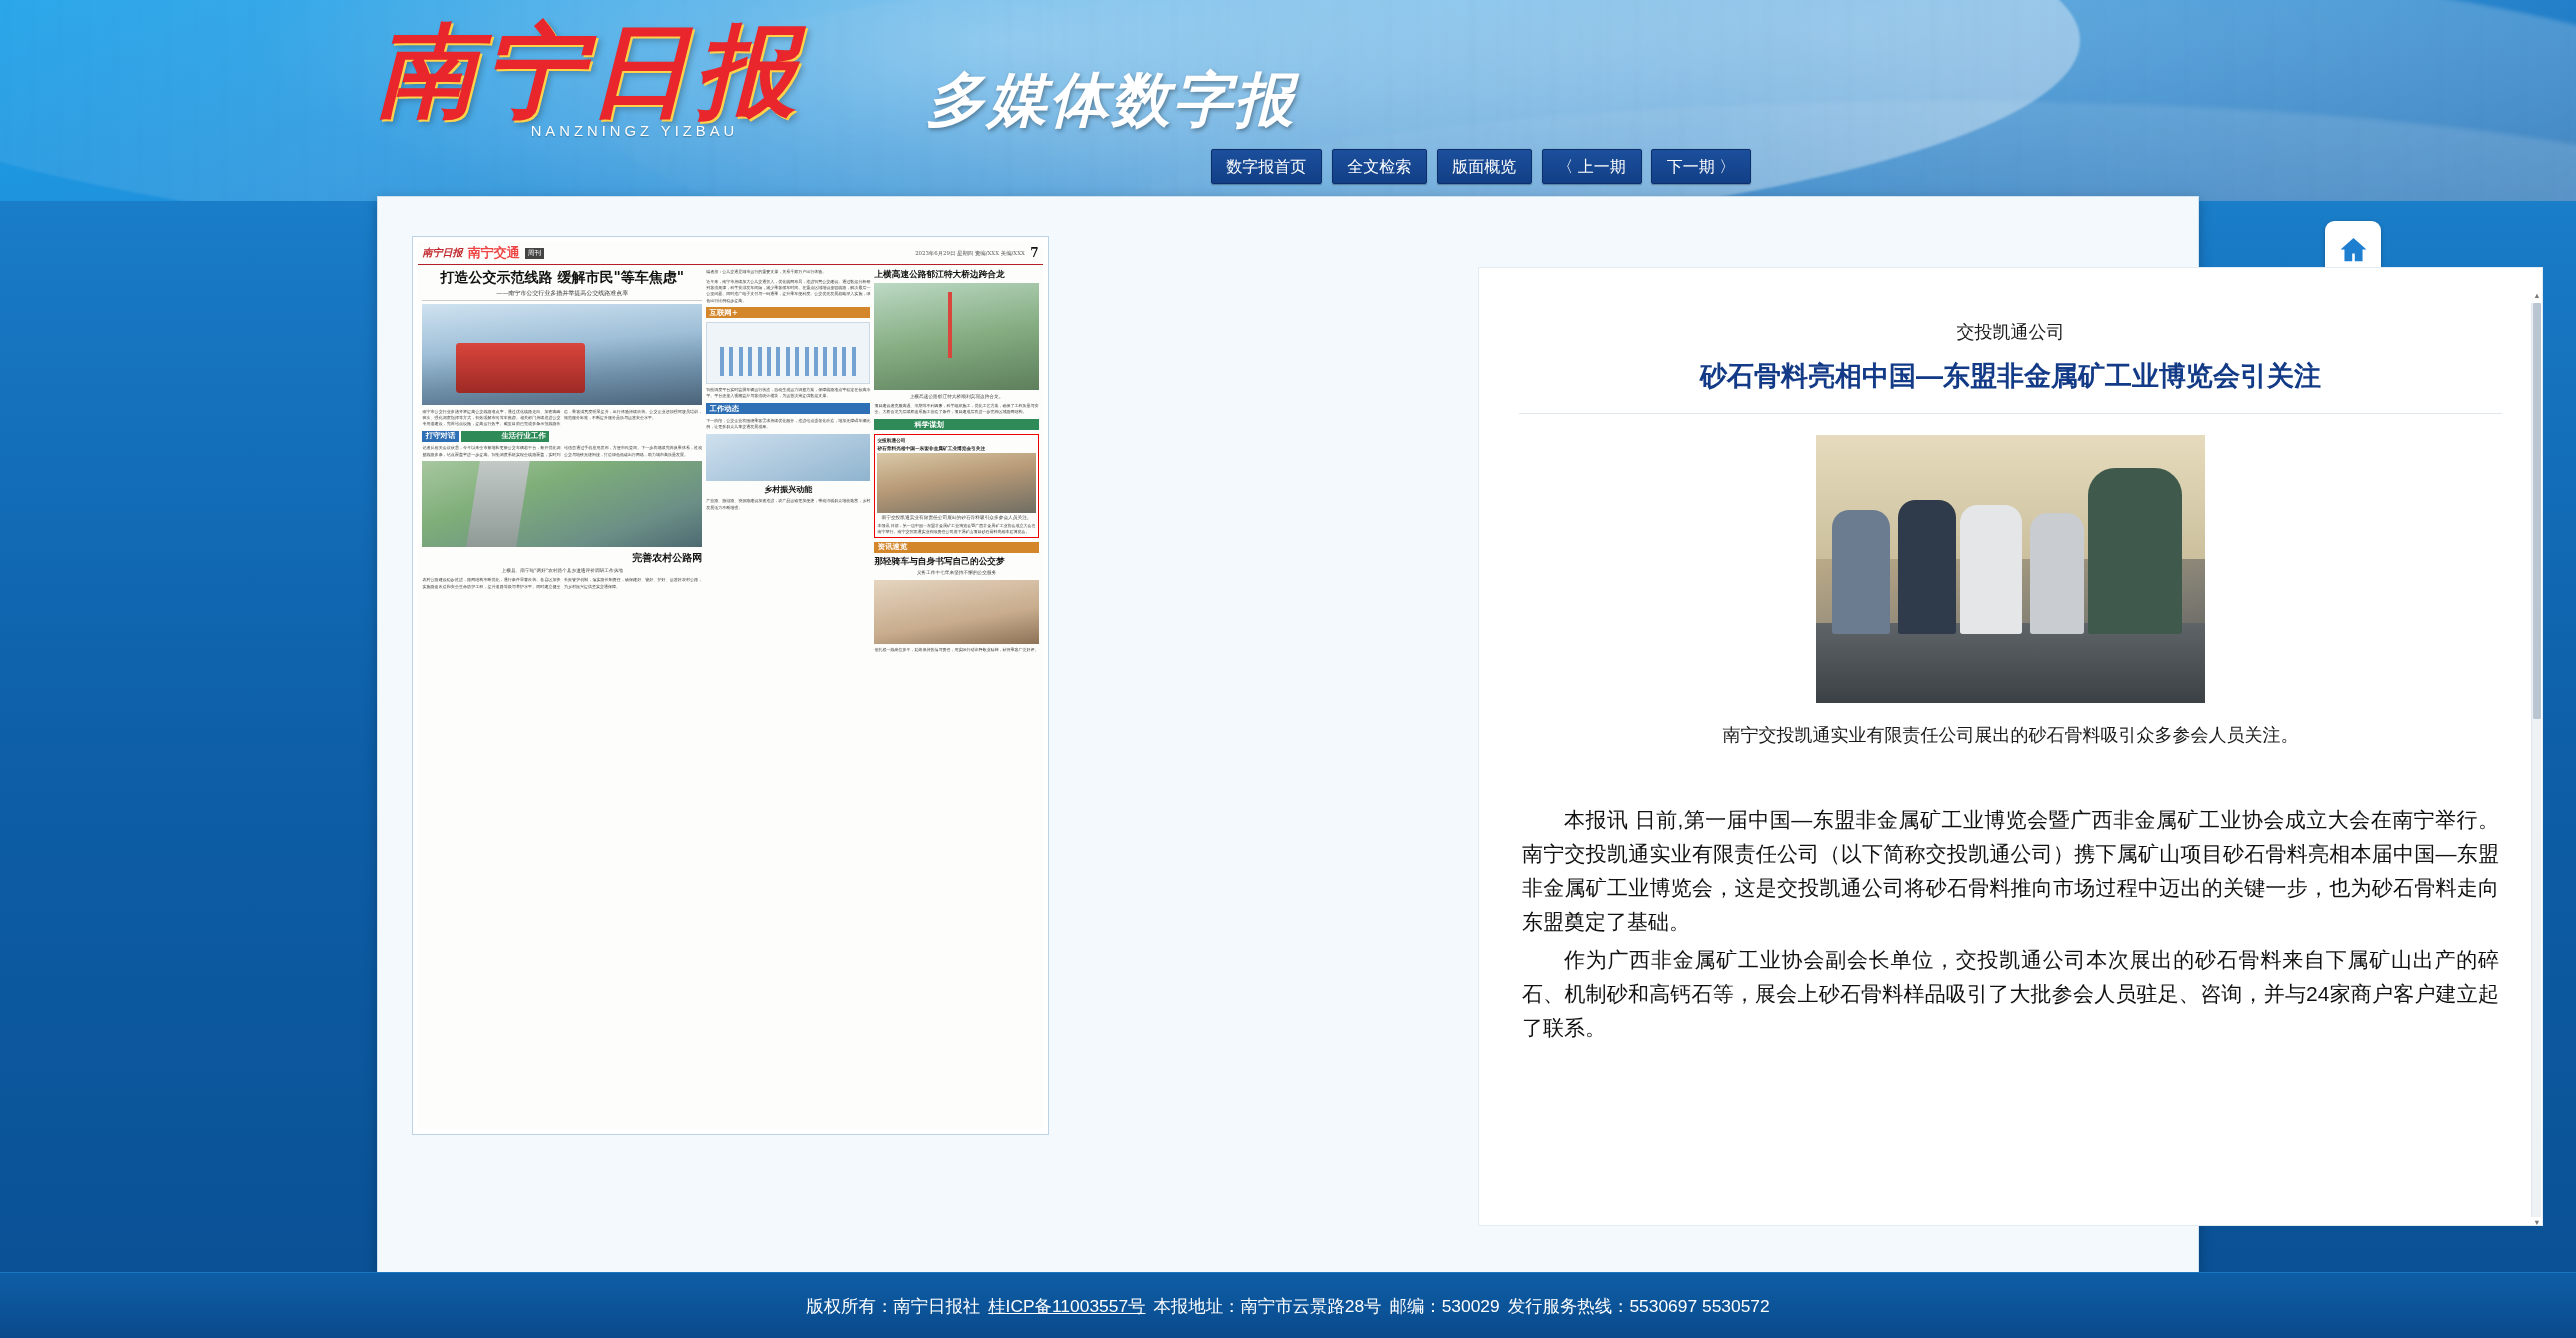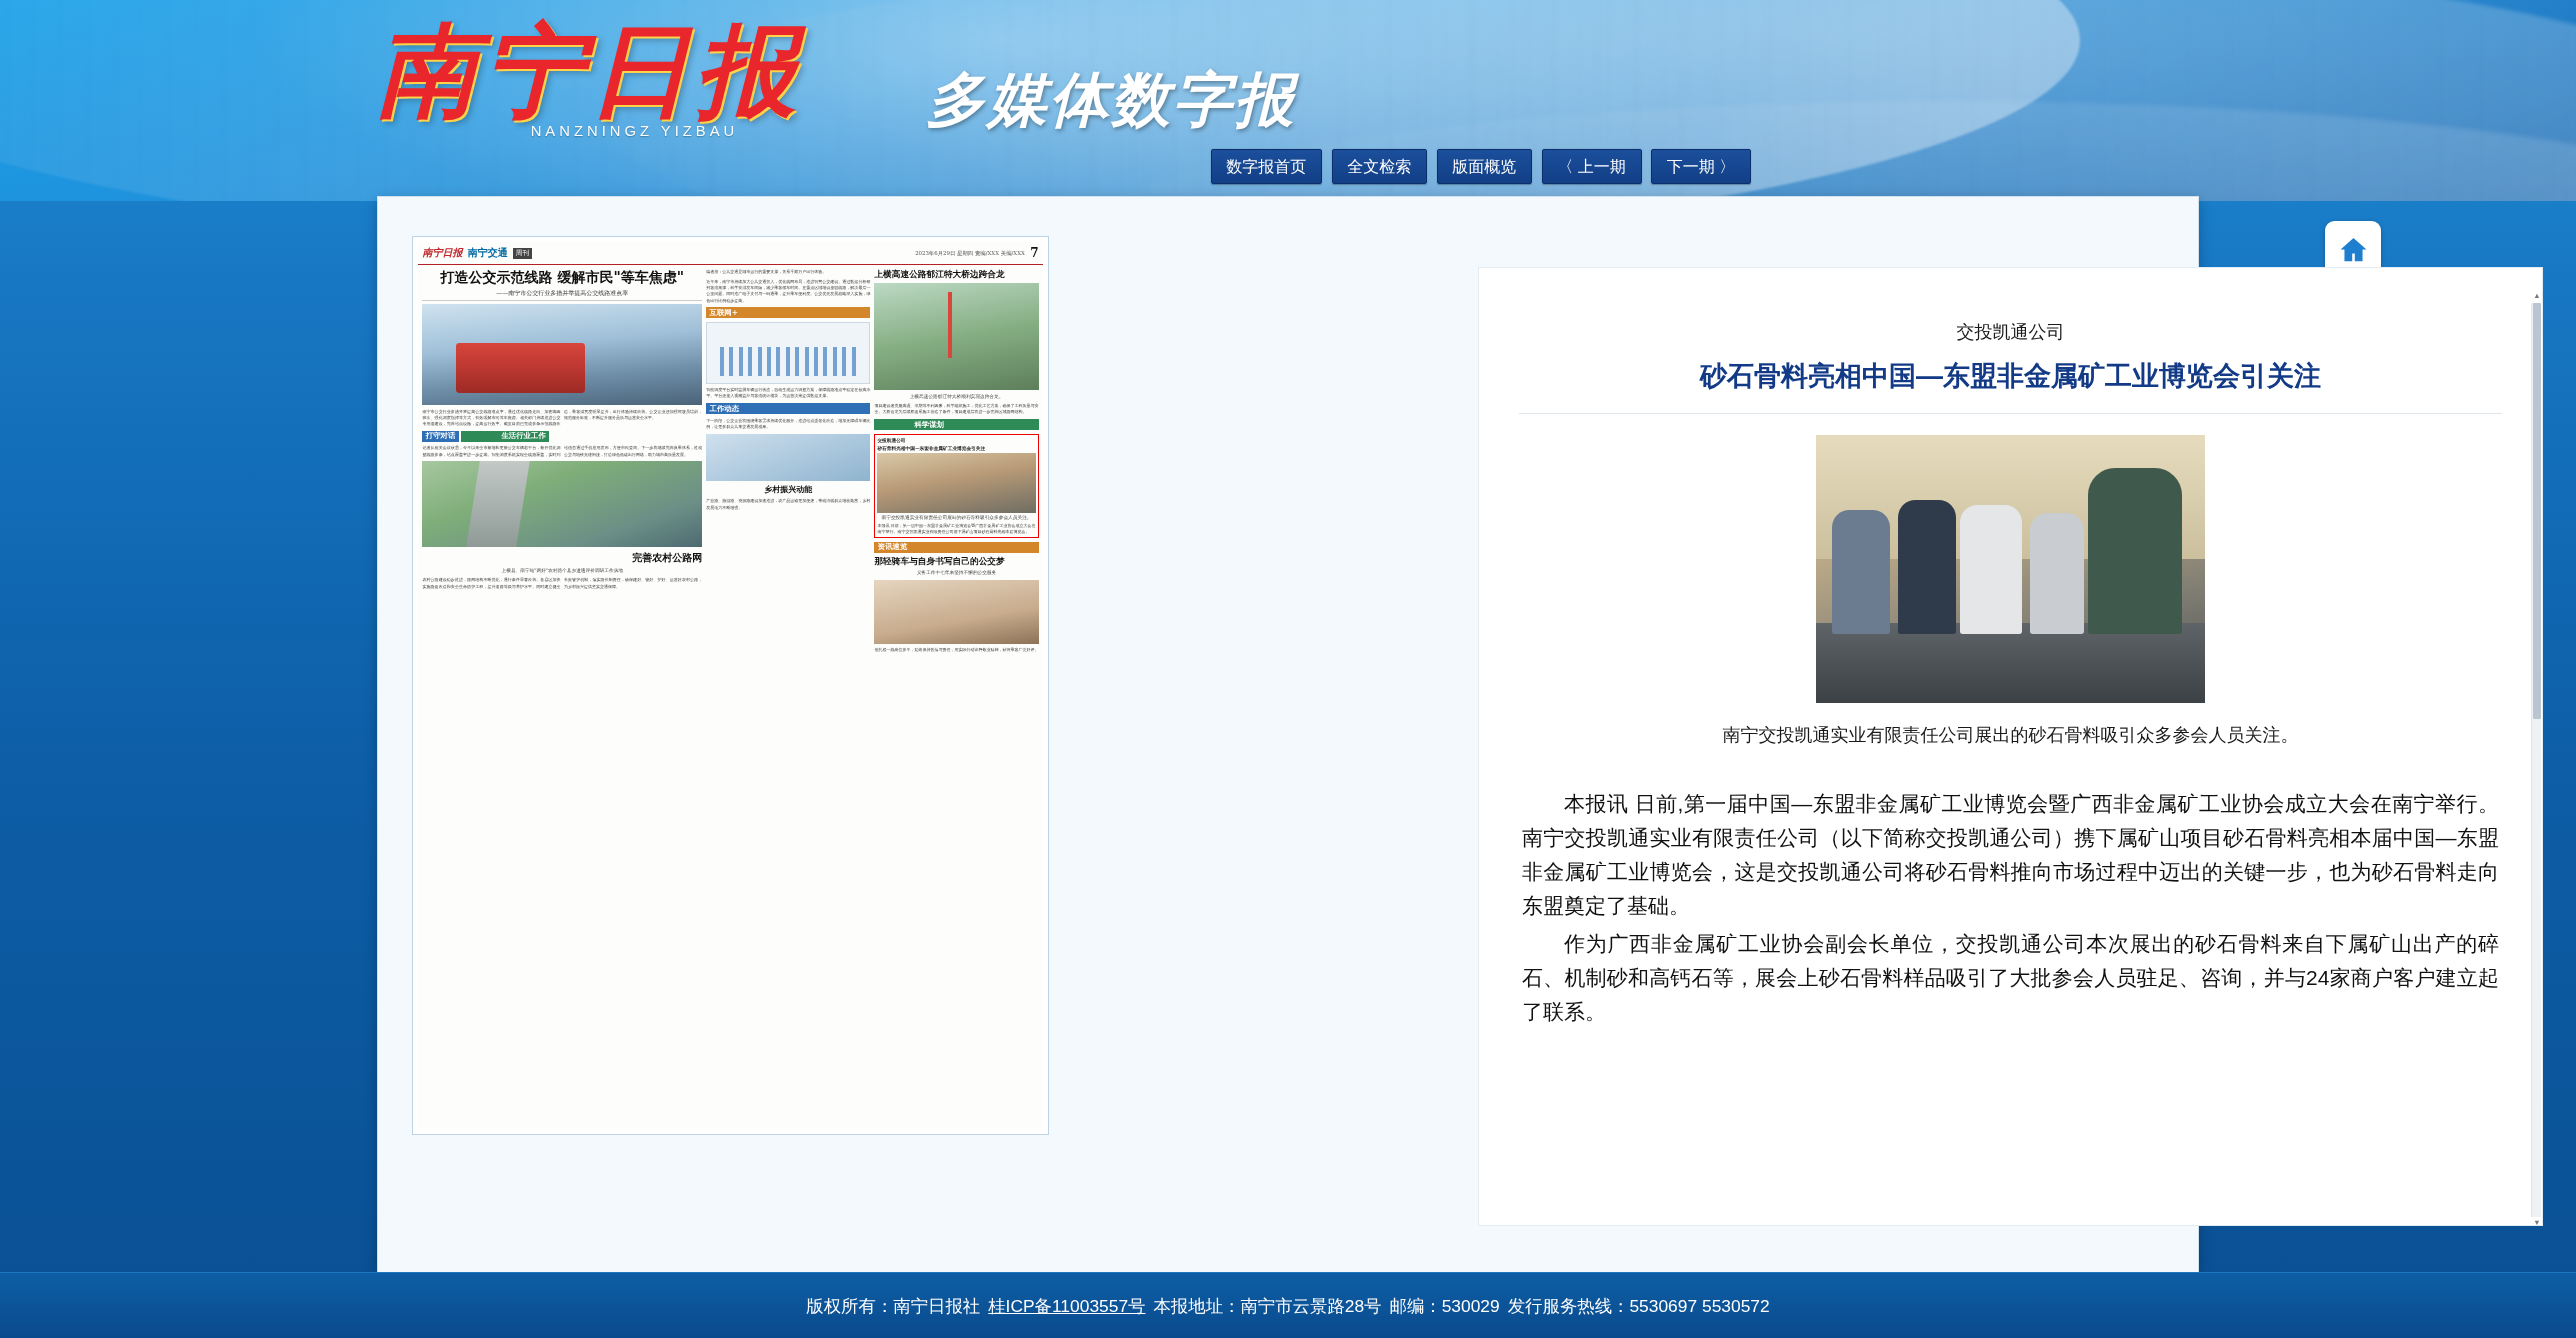--- a/index.html
+++ b/index.html
@@ -140,21 +140,21 @@
     height: 23px;
     border-bottom: 1.3px solid #b42025;
     display: flex;
     align-items: center;
     gap: 5.4px;
     padding: 0 4px;
   }
   .np-masthead .m1 {
     color: #c1272d; font-size: 10px; font-weight: bold; font-style: italic;
   }
-  .np-masthead .m2 { font-size: 10px; font-weight: bold; color: #0369a1; }
+  .np-masthead .m2 { font-size: 13px; font-weight: bold; color: #ef4444; }
   .np-masthead .m3 {
     font-size: 6.7px; color: #fff; background: #444; padding: 0.7px 2.7px;
   }
   .np-masthead .mdate { margin-left: auto; font-size: 5.4px; color: #555; }
   .np-masthead .mnum { font-size: 12px; font-weight: bold; color: #111; }
 
   .np-body { display: flex; gap: 4px; padding: 4px; height: calc(100% - 23px); }
   .np-col { display: flex; flex-direction: column; gap: 3.4px; }
   .np-col.a { width: 46%; }
   .np-col.b { width: 27%; }
@@ -296,21 +296,21 @@
   }
   .art-figure .p1 { left:4%; width:15%; height:46%; background:#6b7c90; }
   .art-figure .p2 { left:21%; width:15%; height:50%; background:#2f3a4a; }
   .art-figure .p3 { left:37%; width:16%; height:48%; background:#e4e6e8; }
   .art-figure .p4 { left:55%; width:14%; height:45%; background:#c9ccd0; }
   .art-figure .p5 { left:70%; width:24%; height:62%; background:#3f5a4c; border-radius:27px 27px 2.7px 2.7px; }
   .art-figcap {
     text-align: center; font-size: 18px; color: #1a1a1a; margin: 20px 40px 0 40px;
   }
   .art-body {
-    margin: 40px 43px 0 43px;
+    margin: 56px 43px 0 43px;
     font-size: 21px; line-height: 1.62; color: #111; text-align: justify;
   }
   .art-body p { margin: 0 0 4px 0; text-indent: 2em; }
 
   .reader-scrollbar {
     position: absolute;
     right: 1.3px; top: 35px;
     width: 9.4px; height: 914px;
     background: #eef2f5;
     border-left: 0.7px solid #e0e6eb;

